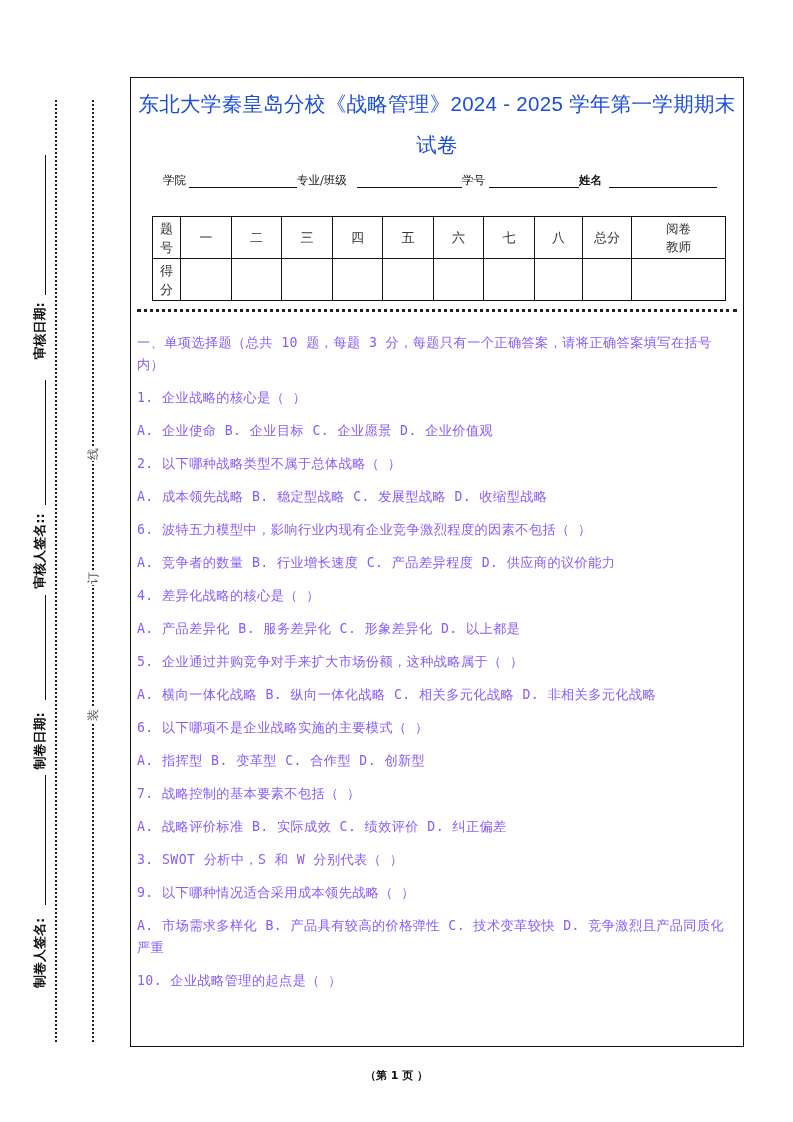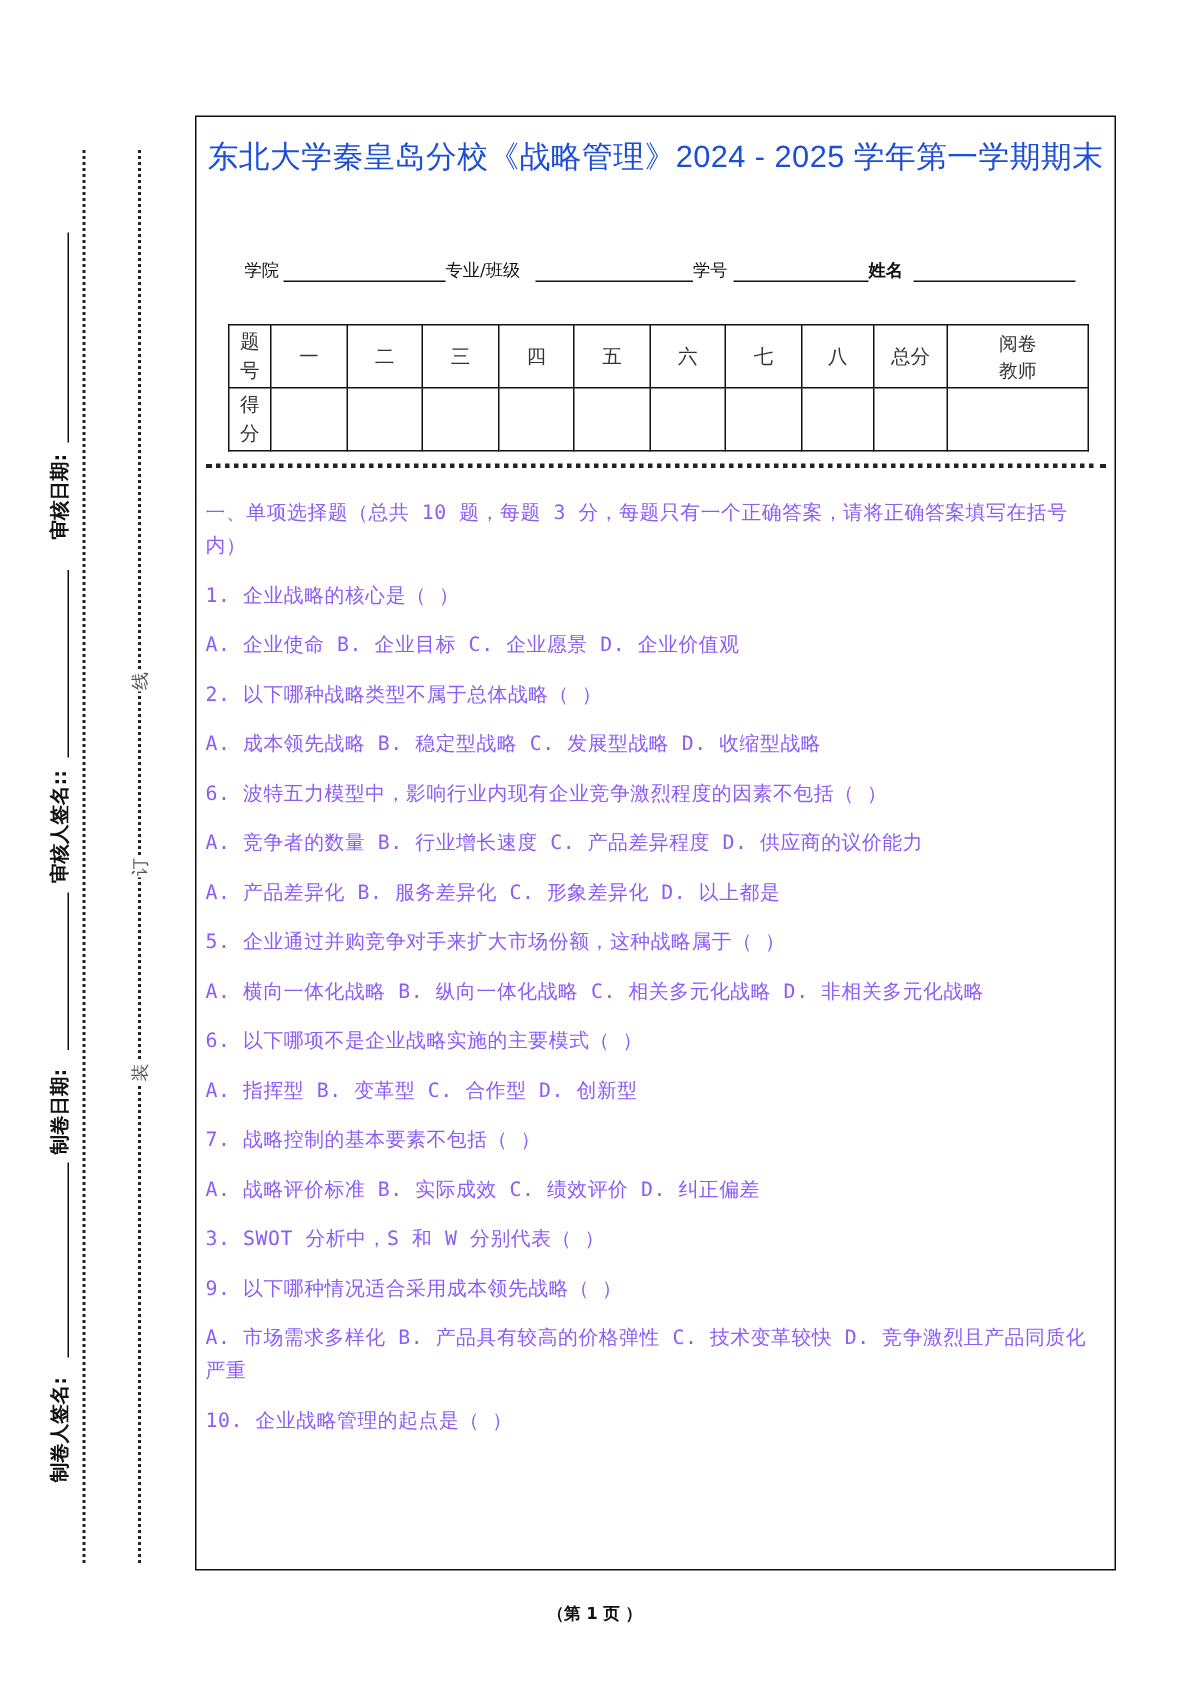--- a/index.html
+++ b/index.html
@@ -90,20 +90,21 @@
   <div class="vlabel" style="left:8px; top:732px; width:64px; text-align:center;">制卷日期:</div>
   <div class="vlabel" style="left:0px; top:944px; width:80px; text-align:center;">制卷人签名:</div>
 
   <div class="bindchar" style="left:86px; top:447px;">线</div>
   <div class="bindchar" style="left:86px; top:571px;">订</div>
   <div class="bindchar" style="left:86px; top:708px;">装</div>
 </div>
 
 <div class="frame">
   <div class="title title1">东北大学秦皇岛分校《战略管理》2024 - 2025 学年第一学期期末</div>
+  <div class="title title2">试卷</div>
 
   <div class="info">
     <span class="lbl" style="left:0;">学院</span>
     <span class="ul" style="left:26px; width:108px;"></span>
     <span class="lbl" style="left:134px;">专业/班级</span>
     <span class="ul" style="left:194px; width:105px;"></span>
     <span class="lbl" style="left:299px;">学号</span>
     <span class="ul" style="left:326px; width:90px;"></span>
     <span class="lbl" style="left:416px;font-weight:bold;">姓名</span>
     <span class="ul" style="left:446px; width:108px;"></span>
@@ -154,20 +155,21 @@
 
     <p class="qline">1. 企业战略的核心是（   ）</p>
     <p class="optline">A. 企业使命  B. 企业目标  C. 企业愿景  D. 企业价值观</p>
 
     <p class="qline">2. 以下哪种战略类型不属于总体战略（   ）</p>
     <p class="optline">A. 成本领先战略  B. 稳定型战略  C. 发展型战略  D. 收缩型战略</p>
 
     <p class="qline">6. 波特五力模型中，影响行业内现有企业竞争激烈程度的因素不包括（   ）</p>
     <p class="optline">A. 竞争者的数量  B. 行业增长速度  C. 产品差异程度  D. 供应商的议价能力</p>
 
+    <p class="qline">4. 差异化战略的核心是（   ）</p>
     <p class="optline">A. 产品差异化  B. 服务差异化  C. 形象差异化  D. 以上都是</p>
 
     <p class="qline">5. 企业通过并购竞争对手来扩大市场份额，这种战略属于（   ）</p>
     <p class="optline">A. 横向一体化战略  B. 纵向一体化战略  C. 相关多元化战略  D. 非相关多元化战略</p>
 
     <p class="qline">6. 以下哪项不是企业战略实施的主要模式（   ）</p>
     <p class="optline">A. 指挥型  B. 变革型  C. 合作型  D. 创新型</p>
 
     <p class="qline">7. 战略控制的基本要素不包括（   ）</p>
     <p class="optline">A. 战略评价标准  B. 实际成效  C. 绩效评价  D. 纠正偏差</p>

